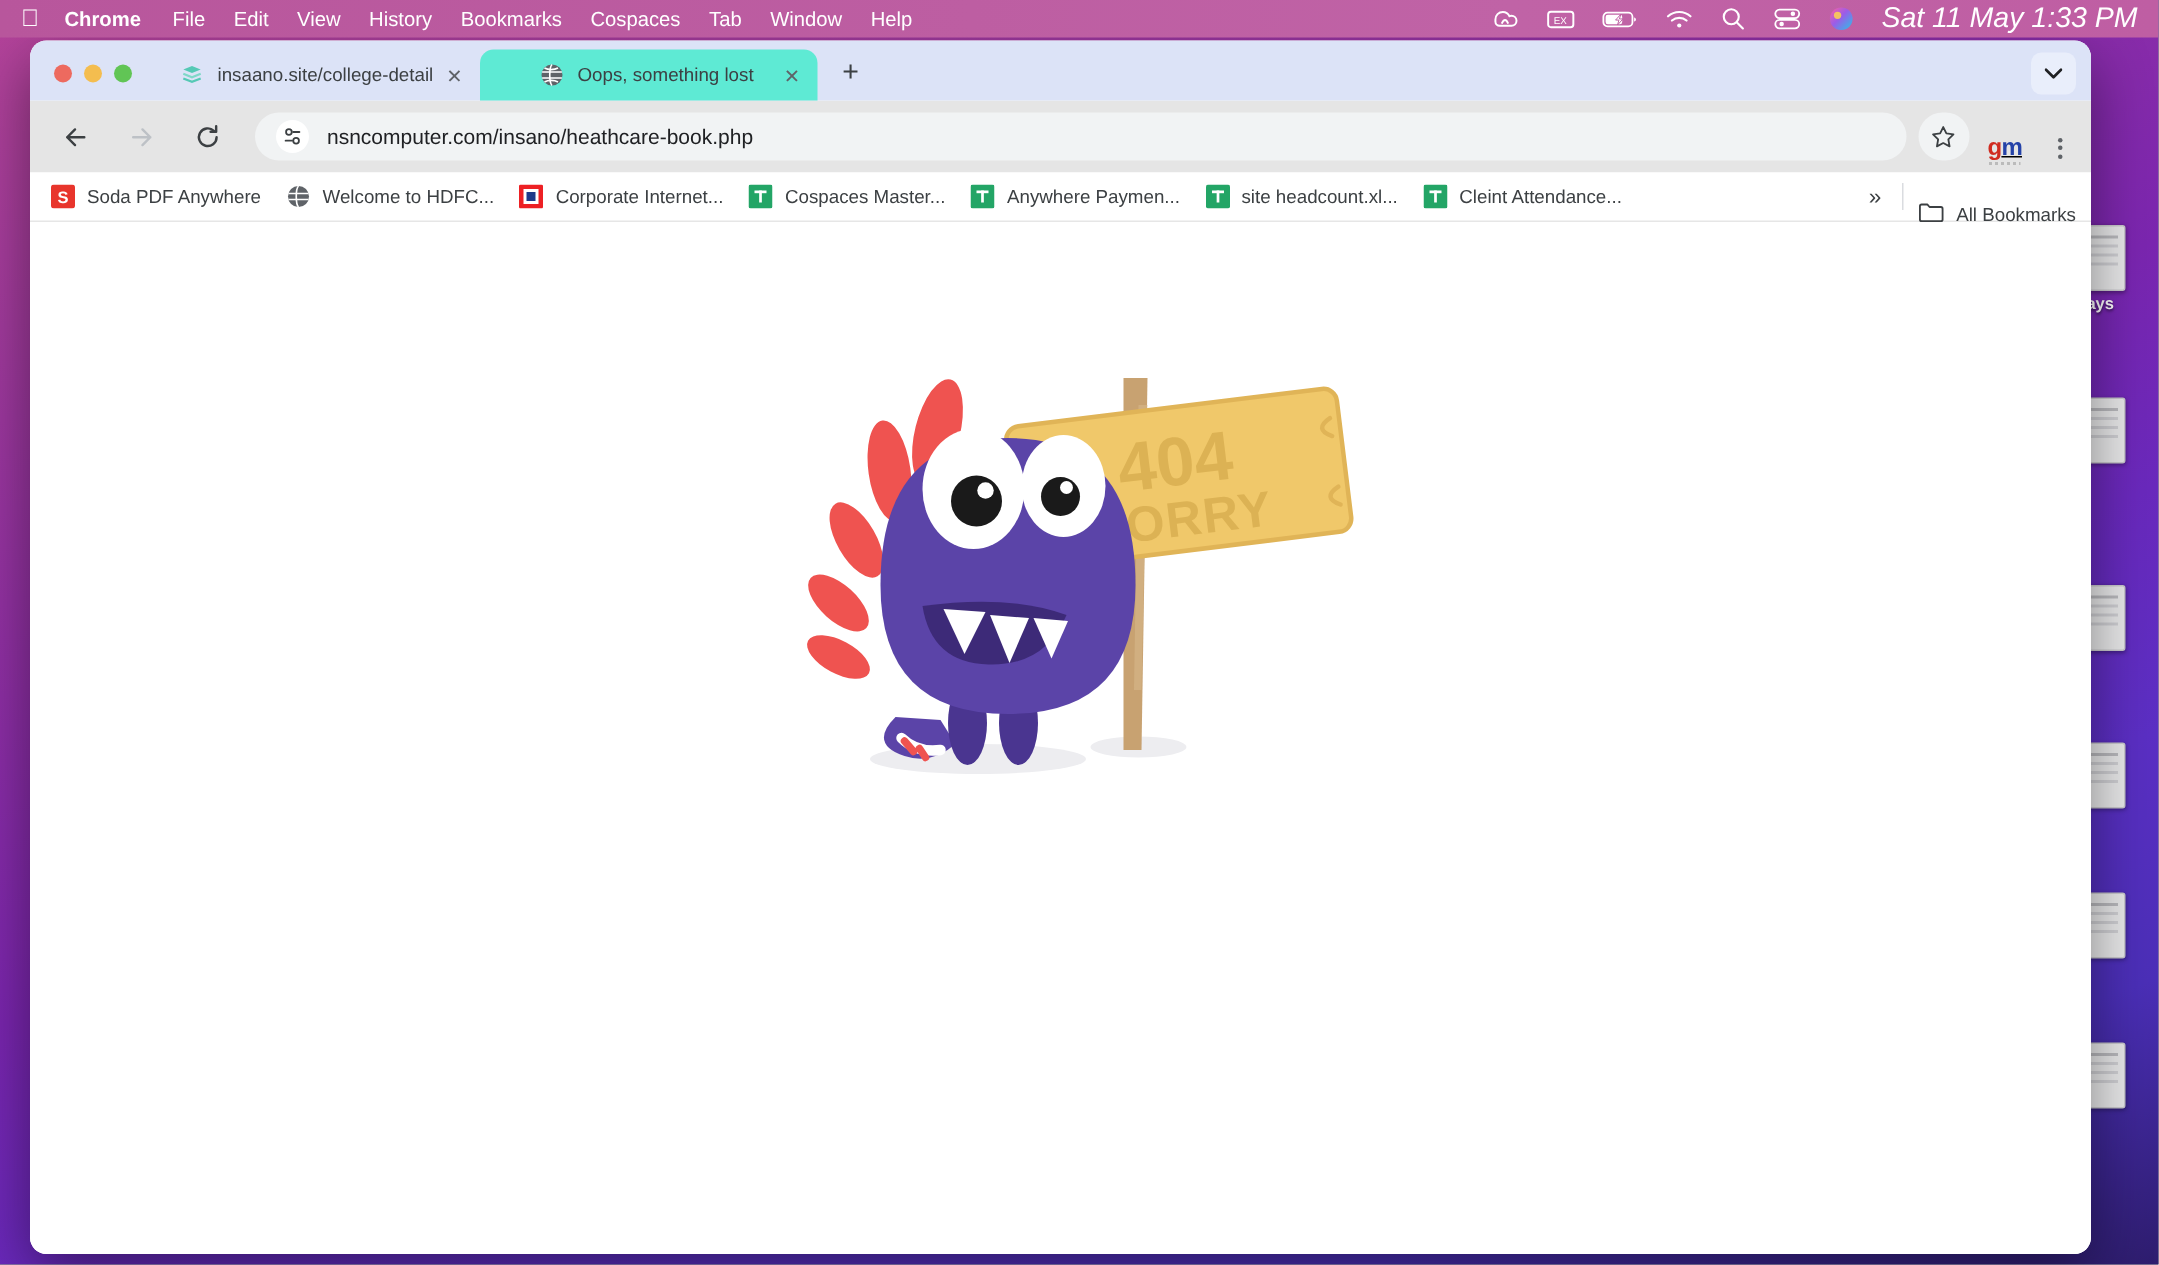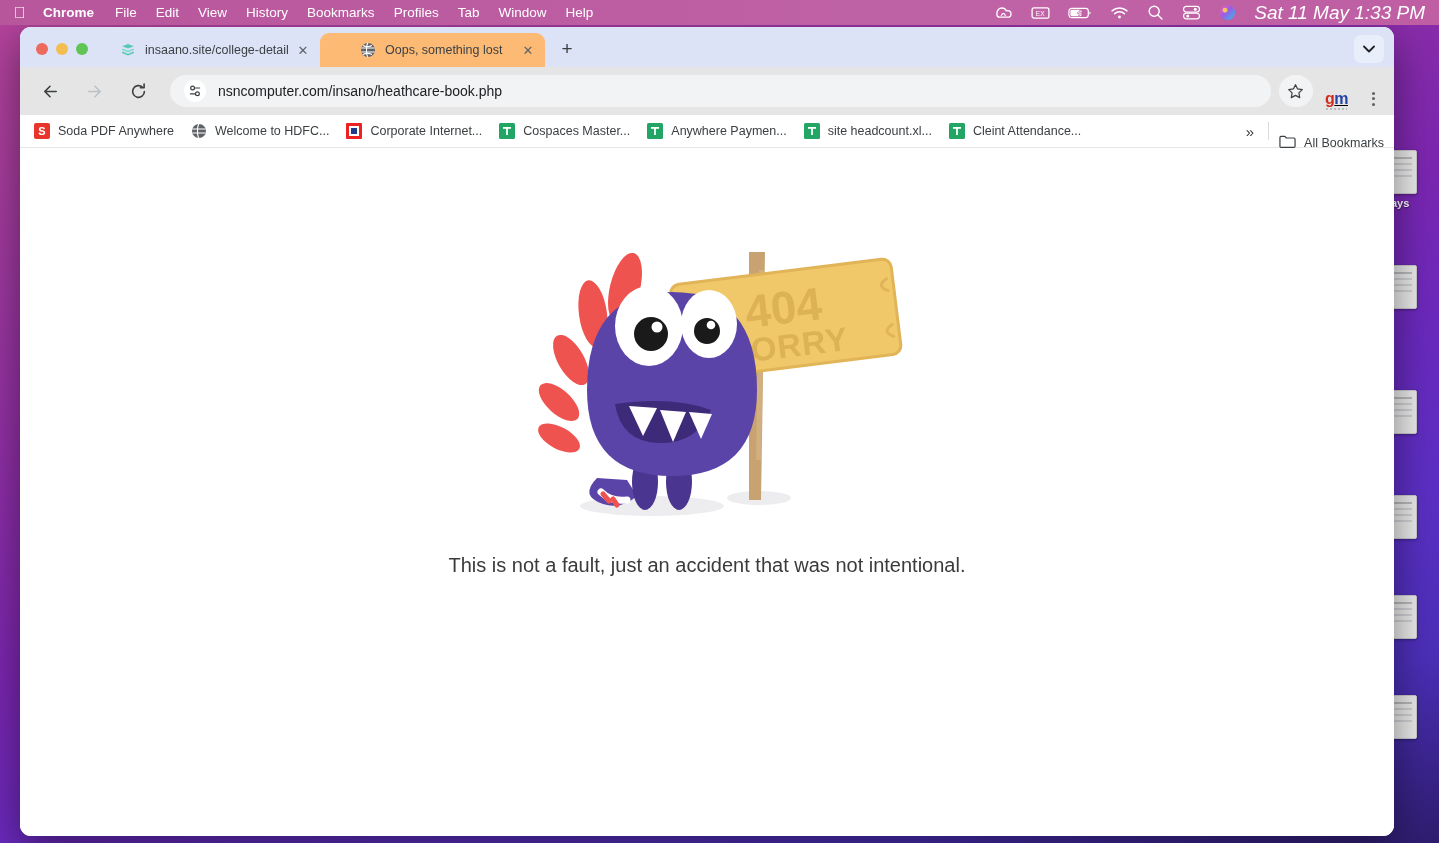--- a/index.html
+++ b/index.html
@@ -67,21 +67,21 @@
   .light { width: 12px; height: 12px; border-radius: 50%; margin-right: 8px; }
   .light.red { background: #ed6a5f; }
   .light.yellow { background: #f4bd4f; }
   .light.green { background: #61c555; }
 
   .tab {
     height: 34px; display: flex; align-items: center; padding: 0 8px 0 12px;
     border-radius: 9px 9px 0 0; font-size: 12.5px; color: #3c4043;
     max-width: 225px; position: relative;
   }
-  .tab.active { background: #fdba74; padding-left: 40px; }
+  .tab.active { background: #5eead4; padding-left: 40px; }
   .tab .fav { width: 16px; height: 16px; margin-right: 9px; flex: 0 0 16px; }
   .tab .title {
     white-space: nowrap; overflow: hidden; text-overflow: clip;
     flex: 1 1 auto; margin-right: 6px;
   }
   .tab-close {
     width: 18px; height: 18px; flex: 0 0 18px; border-radius: 50%;
     display: flex; align-items: center; justify-content: center;
     color: #5f6368; font-size: 13px;
   }
@@ -192,21 +192,21 @@
 </div>
 
 <div id="menubar">
   <span class="apple"></span>
   <span class="menu-item bold">Chrome</span>
   <span class="menu-item">File</span>
   <span class="menu-item">Edit</span>
   <span class="menu-item">View</span>
   <span class="menu-item">History</span>
   <span class="menu-item">Bookmarks</span>
-  <span class="menu-item">Profiles</span>
+  <span class="menu-item">Cospaces</span>
   <span class="menu-item">Tab</span>
   <span class="menu-item">Window</span>
   <span class="menu-item">Help</span>
 
   <div id="menu-right">
     <span class="mb-icon">
       <svg width="19" height="15" viewBox="0 0 20 16">
           <path d="M3 8.5c0-3 2.3-5.3 5.3-5.3 2.2 0 3.9 1.3 4.7 3 .4-.2.9-.3 1.4-.3 2 0 3.6 1.6 3.6 3.6S16.4 13 14.4 13H6c-1.7 0-3-1.3-3-3z" fill="none" stroke="#fff" stroke-width="1.4"></path>
           <path d="M7.5 11.5c1.5-3.5 3.2-3.5 4.6 0" fill="none" stroke="#fff" stroke-width="1.4"></path>
         </svg>
@@ -483,15 +483,14 @@
       <path d="M192 202 l12 27 l11 -25 z" fill="#fff"></path>
 
       <ellipse cx="152" cy="116" rx="34" ry="40" fill="#fff"></ellipse>
       <ellipse cx="212" cy="114" rx="28" ry="34" fill="#fff"></ellipse>
       <circle cx="154" cy="124" r="17" fill="#1a1a1a"></circle>
       <circle cx="160" cy="117" r="5.5" fill="#fff"></circle>
       <circle cx="210" cy="121" r="13" fill="#1a1a1a"></circle>
       <circle cx="214" cy="115" r="4.3" fill="#fff"></circle>
     </svg>
 
-    <div id="subtext">This is not a fault, just an accident that was not intentional.</div>
   </div>
 </div>
 
 </body></html>

